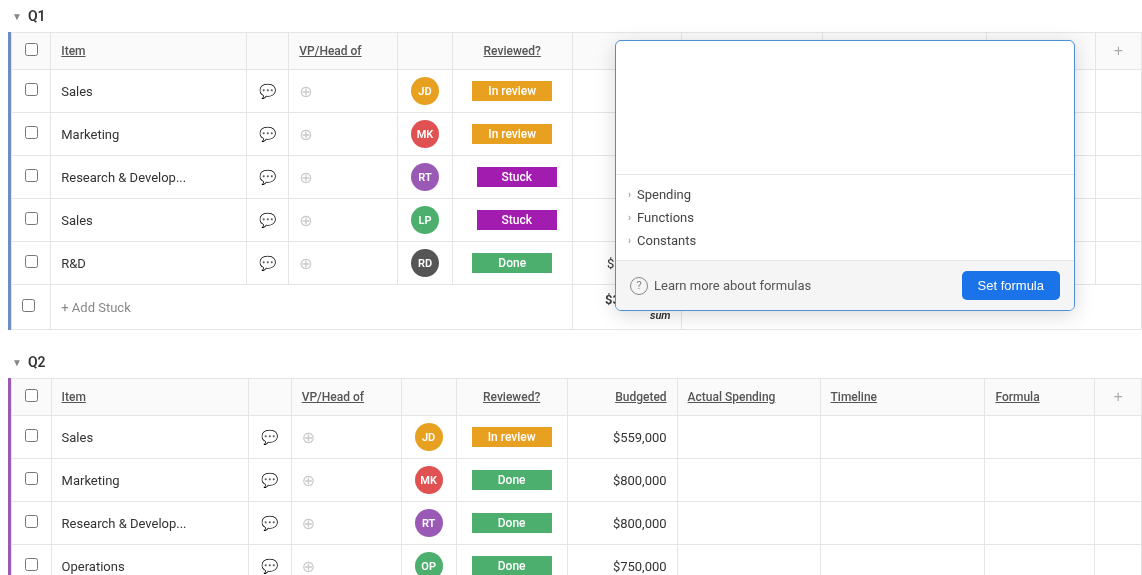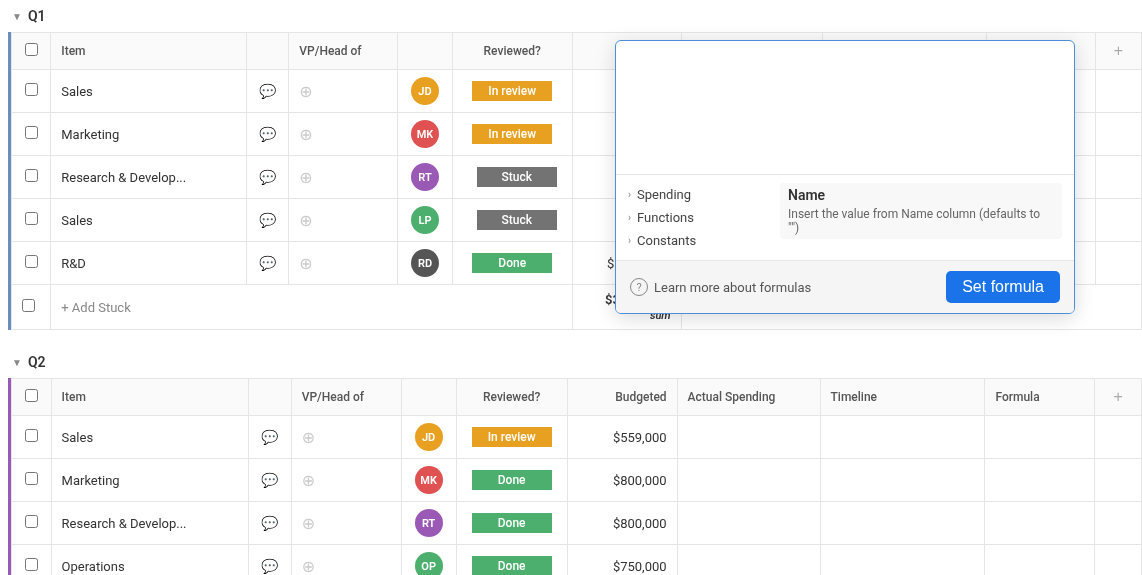--- a/index.html
+++ b/index.html
@@ -54,20 +54,21 @@
       border: 1px solid #e5e5e5;
       padding: 7px 10px;
       text-align: left;
       white-space: nowrap;
     }
     th {
       background: #fafafa;
       font-weight: 500;
       color: #555;
       font-size: 12px;
+      text-decoration: underline;
     }
 
     .col-checkbox { width: 36px; text-align: center; }
     .col-item { width: 180px; }
     .col-comment { width: 36px; text-align: center; }
     .col-vp { width: 100px; }
     .col-avatar { width: 50px; text-align: center; }
     .col-reviewed { width: 100px; text-align: center; }
     .col-budgeted { width: 100px; text-align: right; }
     .col-actual { width: 130px; }
@@ -81,21 +82,21 @@
       display: inline-block;
       padding: 3px 10px;
       border-radius: 0;
       font-size: 12px;
       font-weight: 500;
       color: #fff;
       min-width: 80px;
       text-align: center;
     }
     .status-in-review { background: #e8a020; }
-    .status-stuck { background: #737373; margin-left: 9px; }
+    .status-stuck { background: #a21caf; margin-left: 9px; }
     .status-done { background: #4caf6e; }
     .avatar-circle {
       width: 28px;
       height: 28px;
       border-radius: 50%;
       display: inline-flex;
       align-items: center;
       justify-content: center;
       font-size: 11px;
       font-weight: 600;
@@ -233,21 +234,21 @@
       justify-content: center;
       font-size: 11px;
       color: #888;
     }
     .set-formula-btn {
       background: #1a73e8;
       color: #fff;
       border: none;
       border-radius: 5px;
       padding: 7px 16px;
-      font-size: 16px;
+      font-size: 13px;
       font-weight: 500;
       cursor: pointer;
     }
 
     .section-gap { height: 16px; }
   </style>
 </head>
 <body>
 
 <div class="main-container">
@@ -490,24 +491,20 @@
           </div>
           <div class="formula-option-item">
             <span class="chevron-right">›</span>
             <span>Functions</span>
           </div>
           <div class="formula-option-item">
             <span class="chevron-right">›</span>
             <span>Constants</span>
           </div>
         </div>
-        <div class="formula-hint">
-          <div class="formula-hint-title">Name</div>
-          <div class="formula-hint-desc">Insert the value from Name column (defaults to "")</div>
-        </div>
       </div>
     </div>
     <div class="formula-footer">
       <div class="learn-more">
         <span class="question-icon">?</span>
         <span>Learn more about formulas</span>
       </div>
       <button class="set-formula-btn">Set formula</button>
     </div>
   </div>

